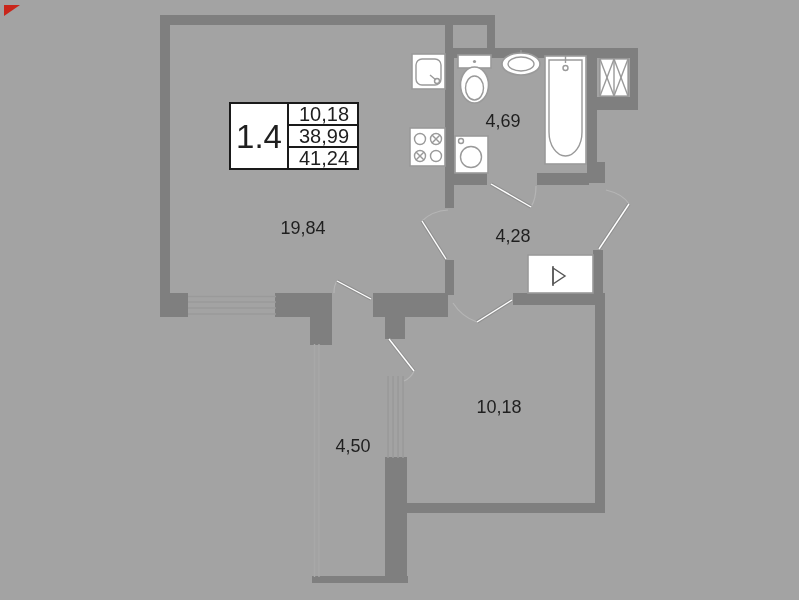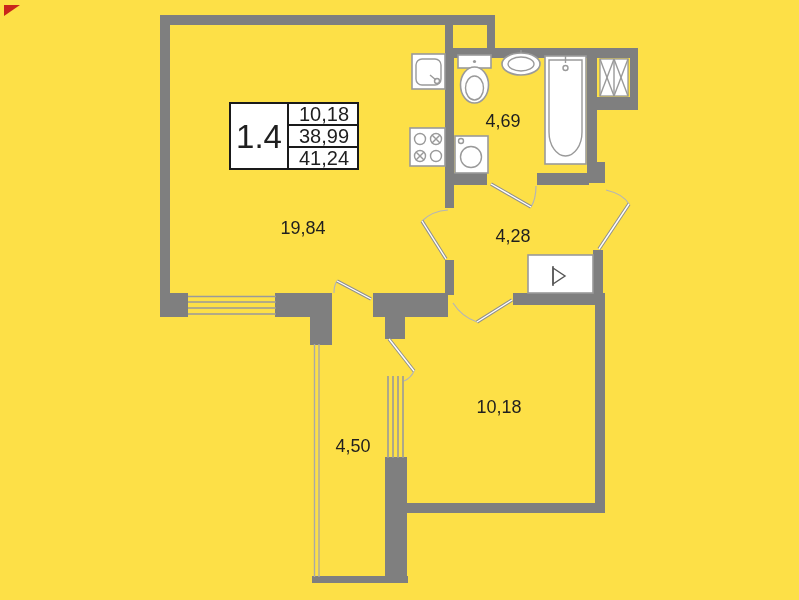--- a/index.html
+++ b/index.html
@@ -1,16 +1,16 @@
 <!DOCTYPE html>
 <html><head>
 <meta charset="utf-8">
 <style>
   html,body{margin:0;padding:0;background:#ffffff;}
-  .canvas{position:relative;width:799px;height:600px;background:#fde047;overflow:hidden;
+  .canvas{position:relative;width:799px;height:600px;background:#a3a3a3;overflow:hidden;
           font-family:"Liberation Sans", sans-serif;}
   svg{display:block;}
   .wall{fill:#7f7f7f;stroke:none;}
   .thinline{stroke:#9a9a9a;stroke-width:1.6;fill:none;}
   .glaze{stroke:#a8a8a8;stroke-width:1.4;fill:none;}
   .fx{stroke:#9a9a9a;stroke-width:1.6;fill:#ffffff;}
   .fxline{stroke:#9a9a9a;stroke-width:1.4;fill:none;}
   .leaf-outer{stroke:#8f8f8f;stroke-width:3.4;fill:none;}
   .leaf-inner{stroke:#ffffff;stroke-width:1.4;fill:none;}
   .arc{stroke:#b5b5b5;stroke-width:1.2;fill:none;}

